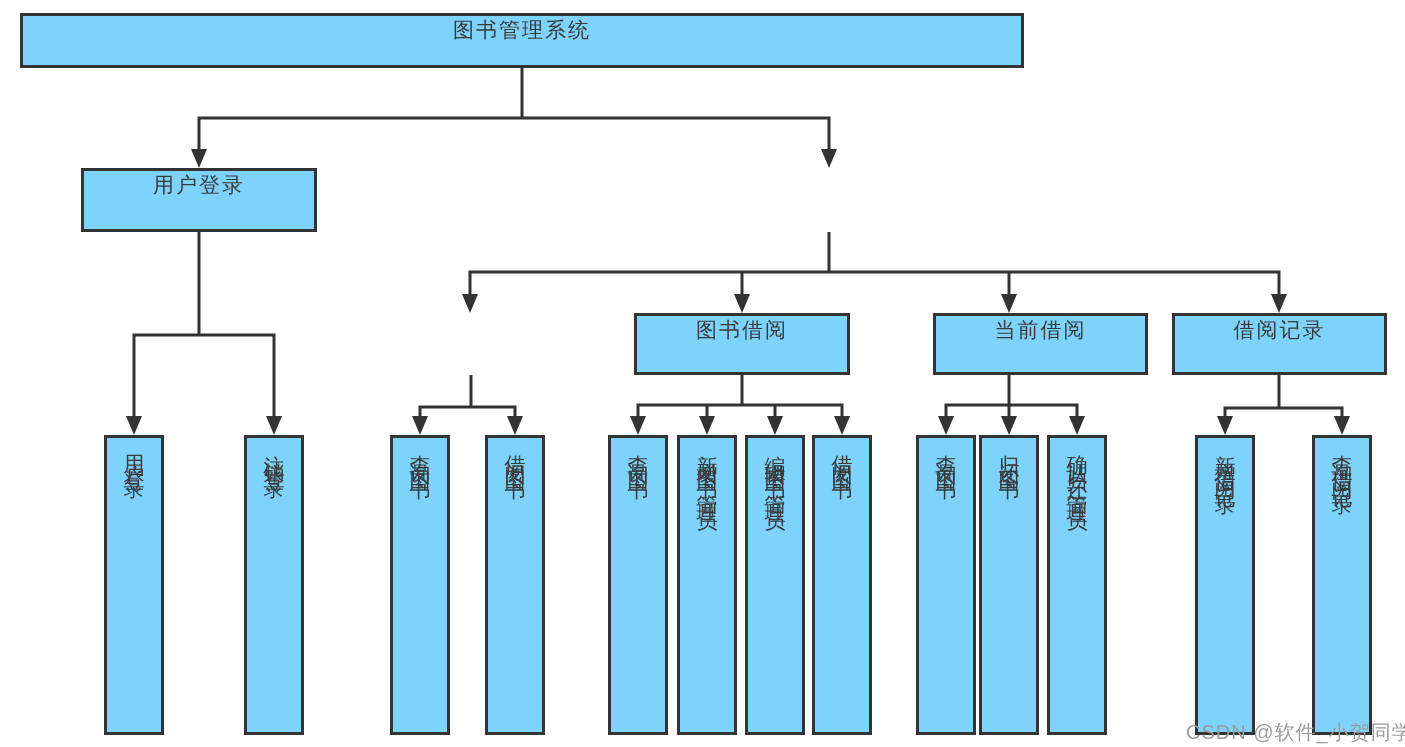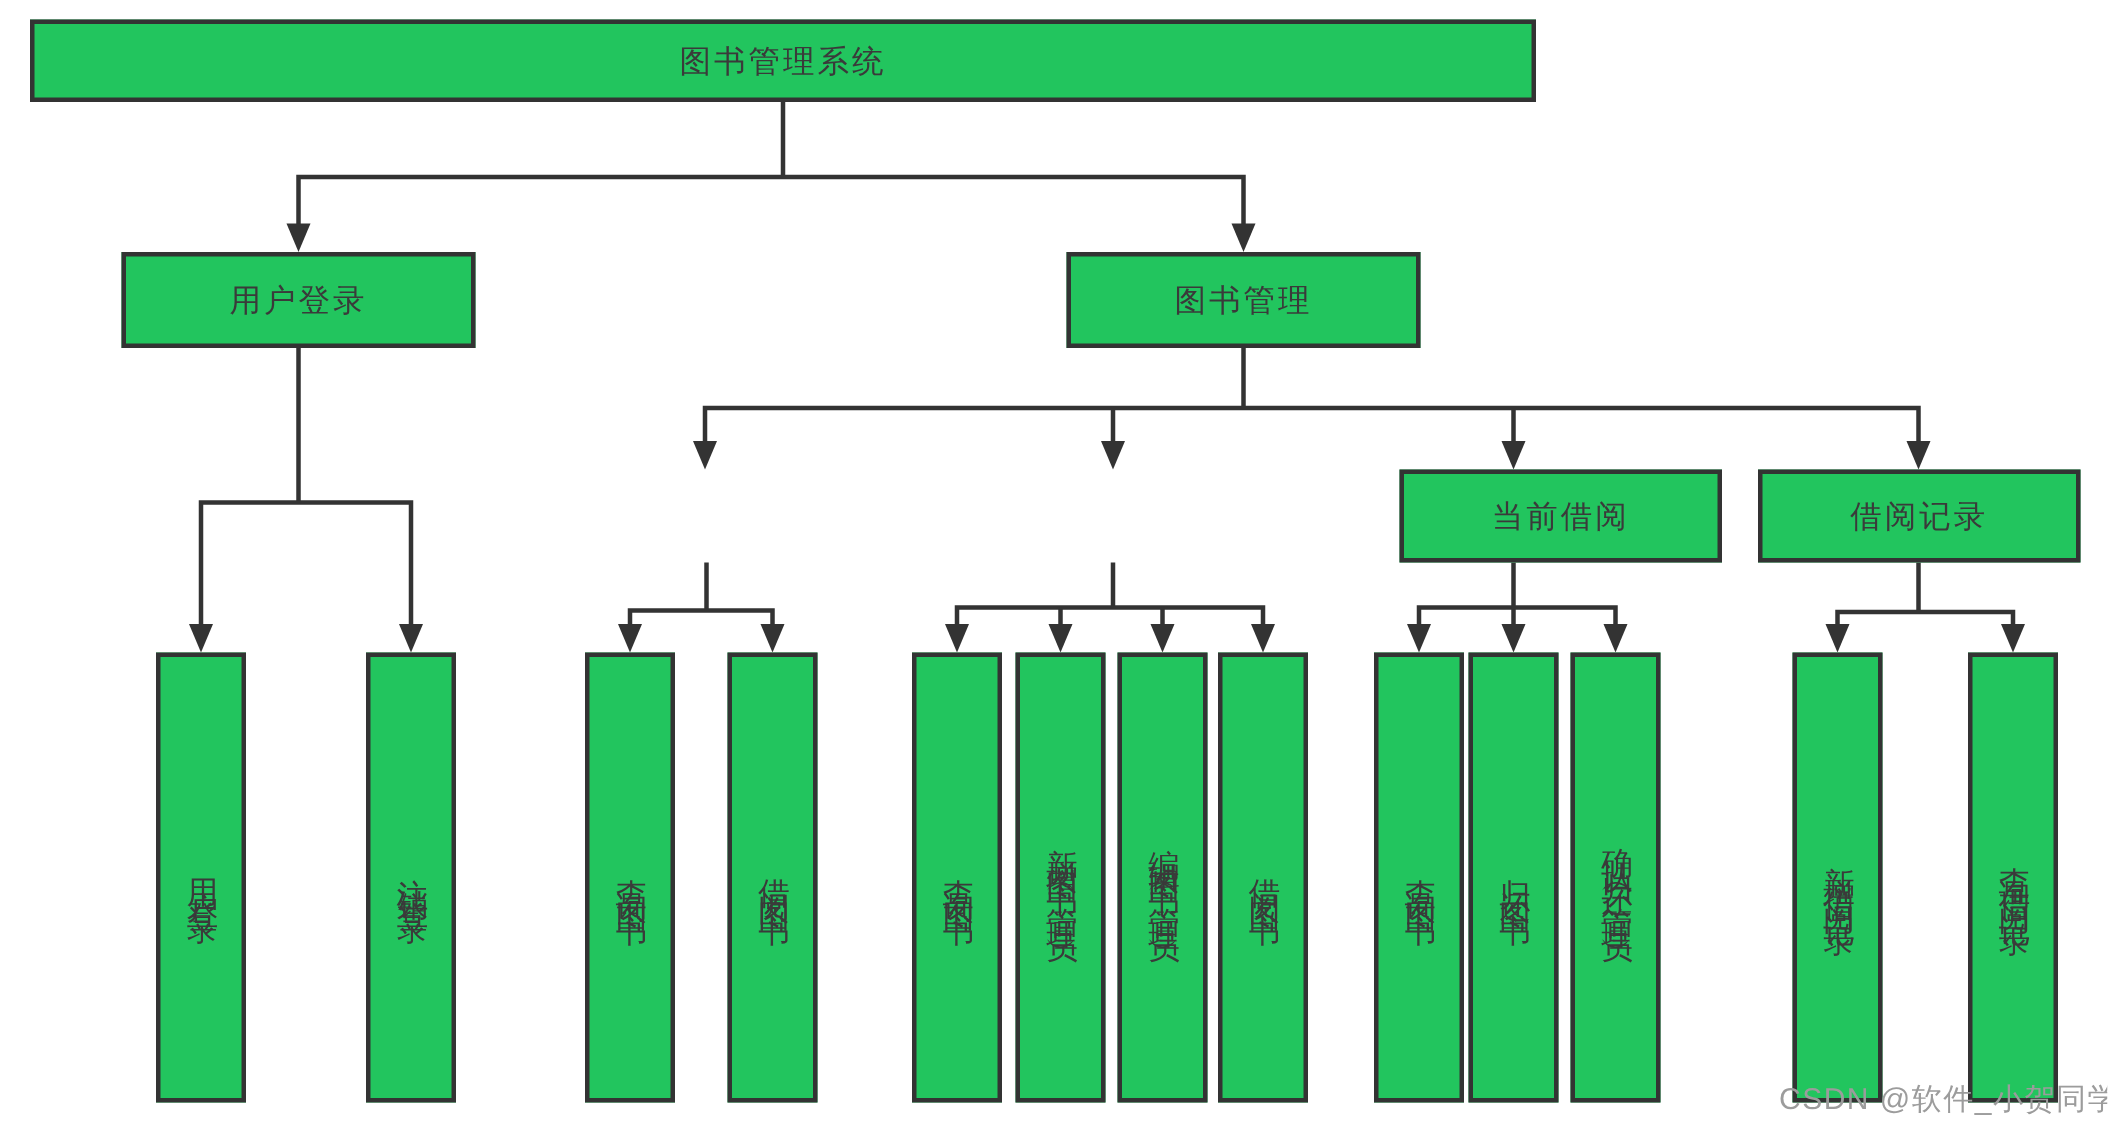--- a/index.html
+++ b/index.html
@@ -7,24 +7,24 @@
     position:relative;
     width:1405px;height:747px;
     background:#ffffff;
     overflow:hidden;
     font-family:"Liberation Sans","DejaVu Sans",sans-serif;
   }
   .wires{position:absolute;left:0;top:0;z-index:1;}
   .node{
     position:absolute;
     box-sizing:border-box;
-    background:#22c55e;
+    background:#7dd3fc;
     border:3px solid #333333;
     display:flex;
-    align-items:center;
+    align-items:flex-start;
     justify-content:center;
     z-index:2;
     color:#3a3a3a;
   }
   .hlabel{
     font-size:21px;
     letter-spacing:2px;
     color:#3a3a3a;
     white-space:nowrap;
   }
@@ -92,24 +92,24 @@
     </g>
   </svg>
 
   <div class="node" style="left:20px;top:13px;width:1004px;height:55px;">
     <span class="hlabel">图书管理系统</span>
   </div>
 
   <div class="node" style="left:81px;top:168px;width:236px;height:64px;">
     <span class="hlabel">用户登录</span>
   </div>
-  <div class="node" style="left:711px;top:168px;width:236px;height:64px;">
-    <span class="hlabel">图书管理</span>
+
+  <div class="node" style="left:634px;top:313px;width:216px;height:62px;">
+    <span class="hlabel">图书借阅</span>
   </div>
-
   <div class="node" style="left:933px;top:313px;width:215px;height:62px;">
     <span class="hlabel">当前借阅</span>
   </div>
   <div class="node" style="left:1172px;top:313px;width:215px;height:62px;">
     <span class="hlabel">借阅记录</span>
   </div>
 
   <div class="node leaf" style="left:104px;top:435px;width:60px;height:300px;">
     <span class="vlabel">用户登录</span>
   </div>

